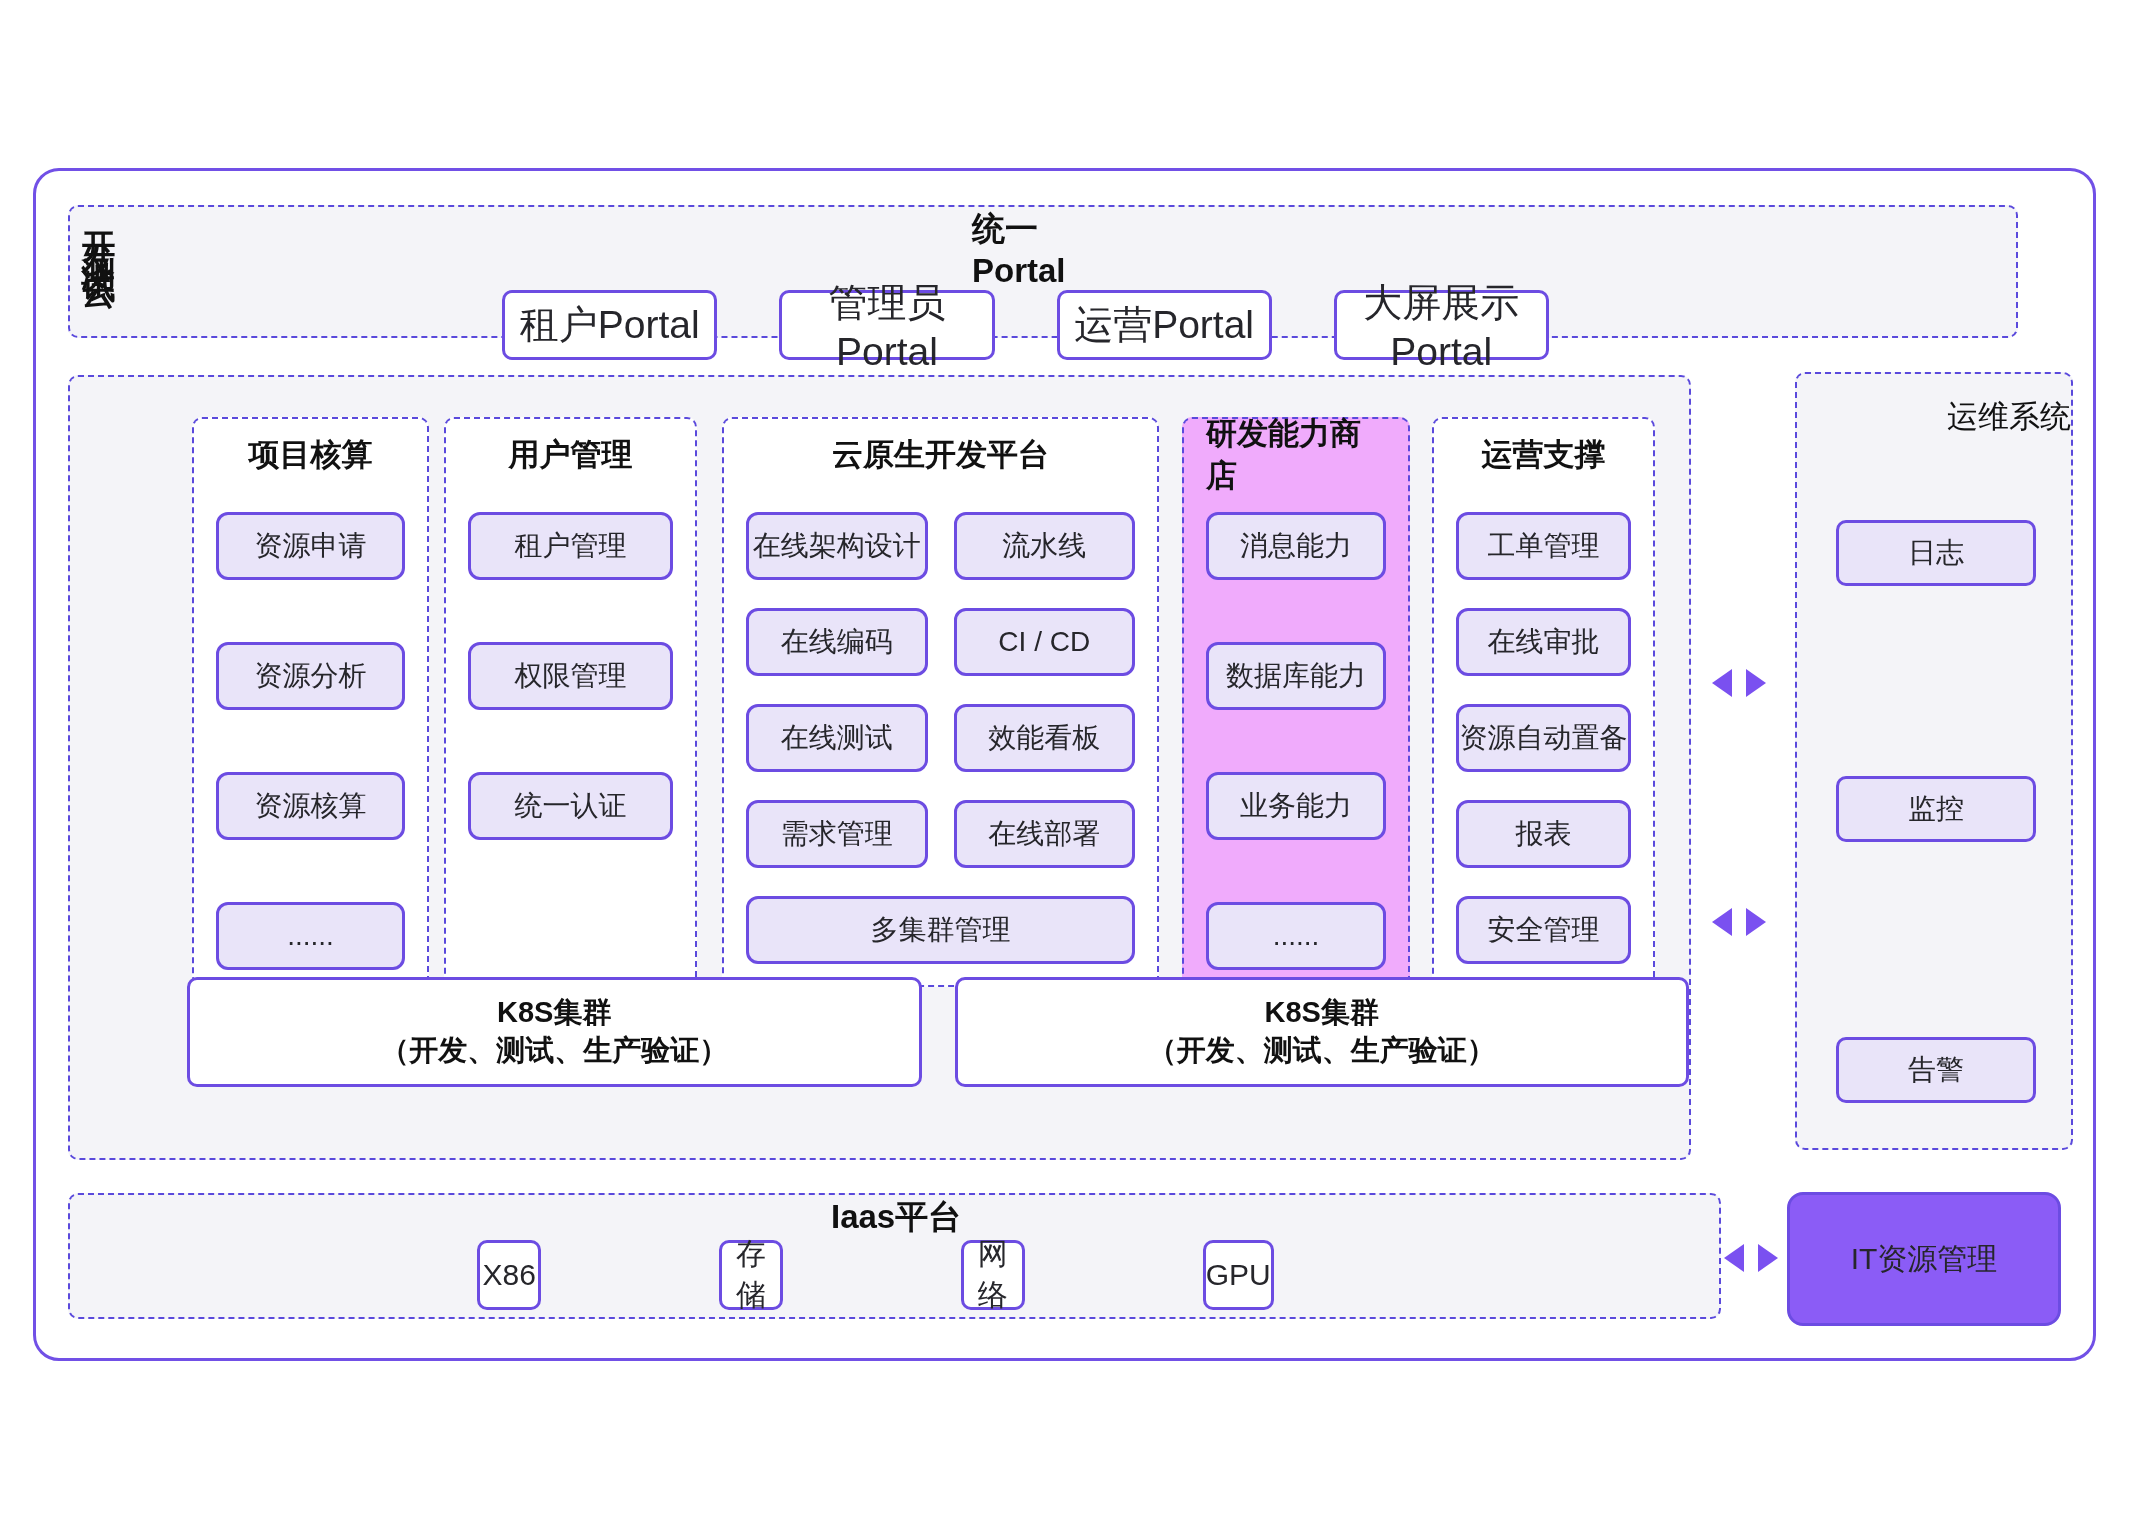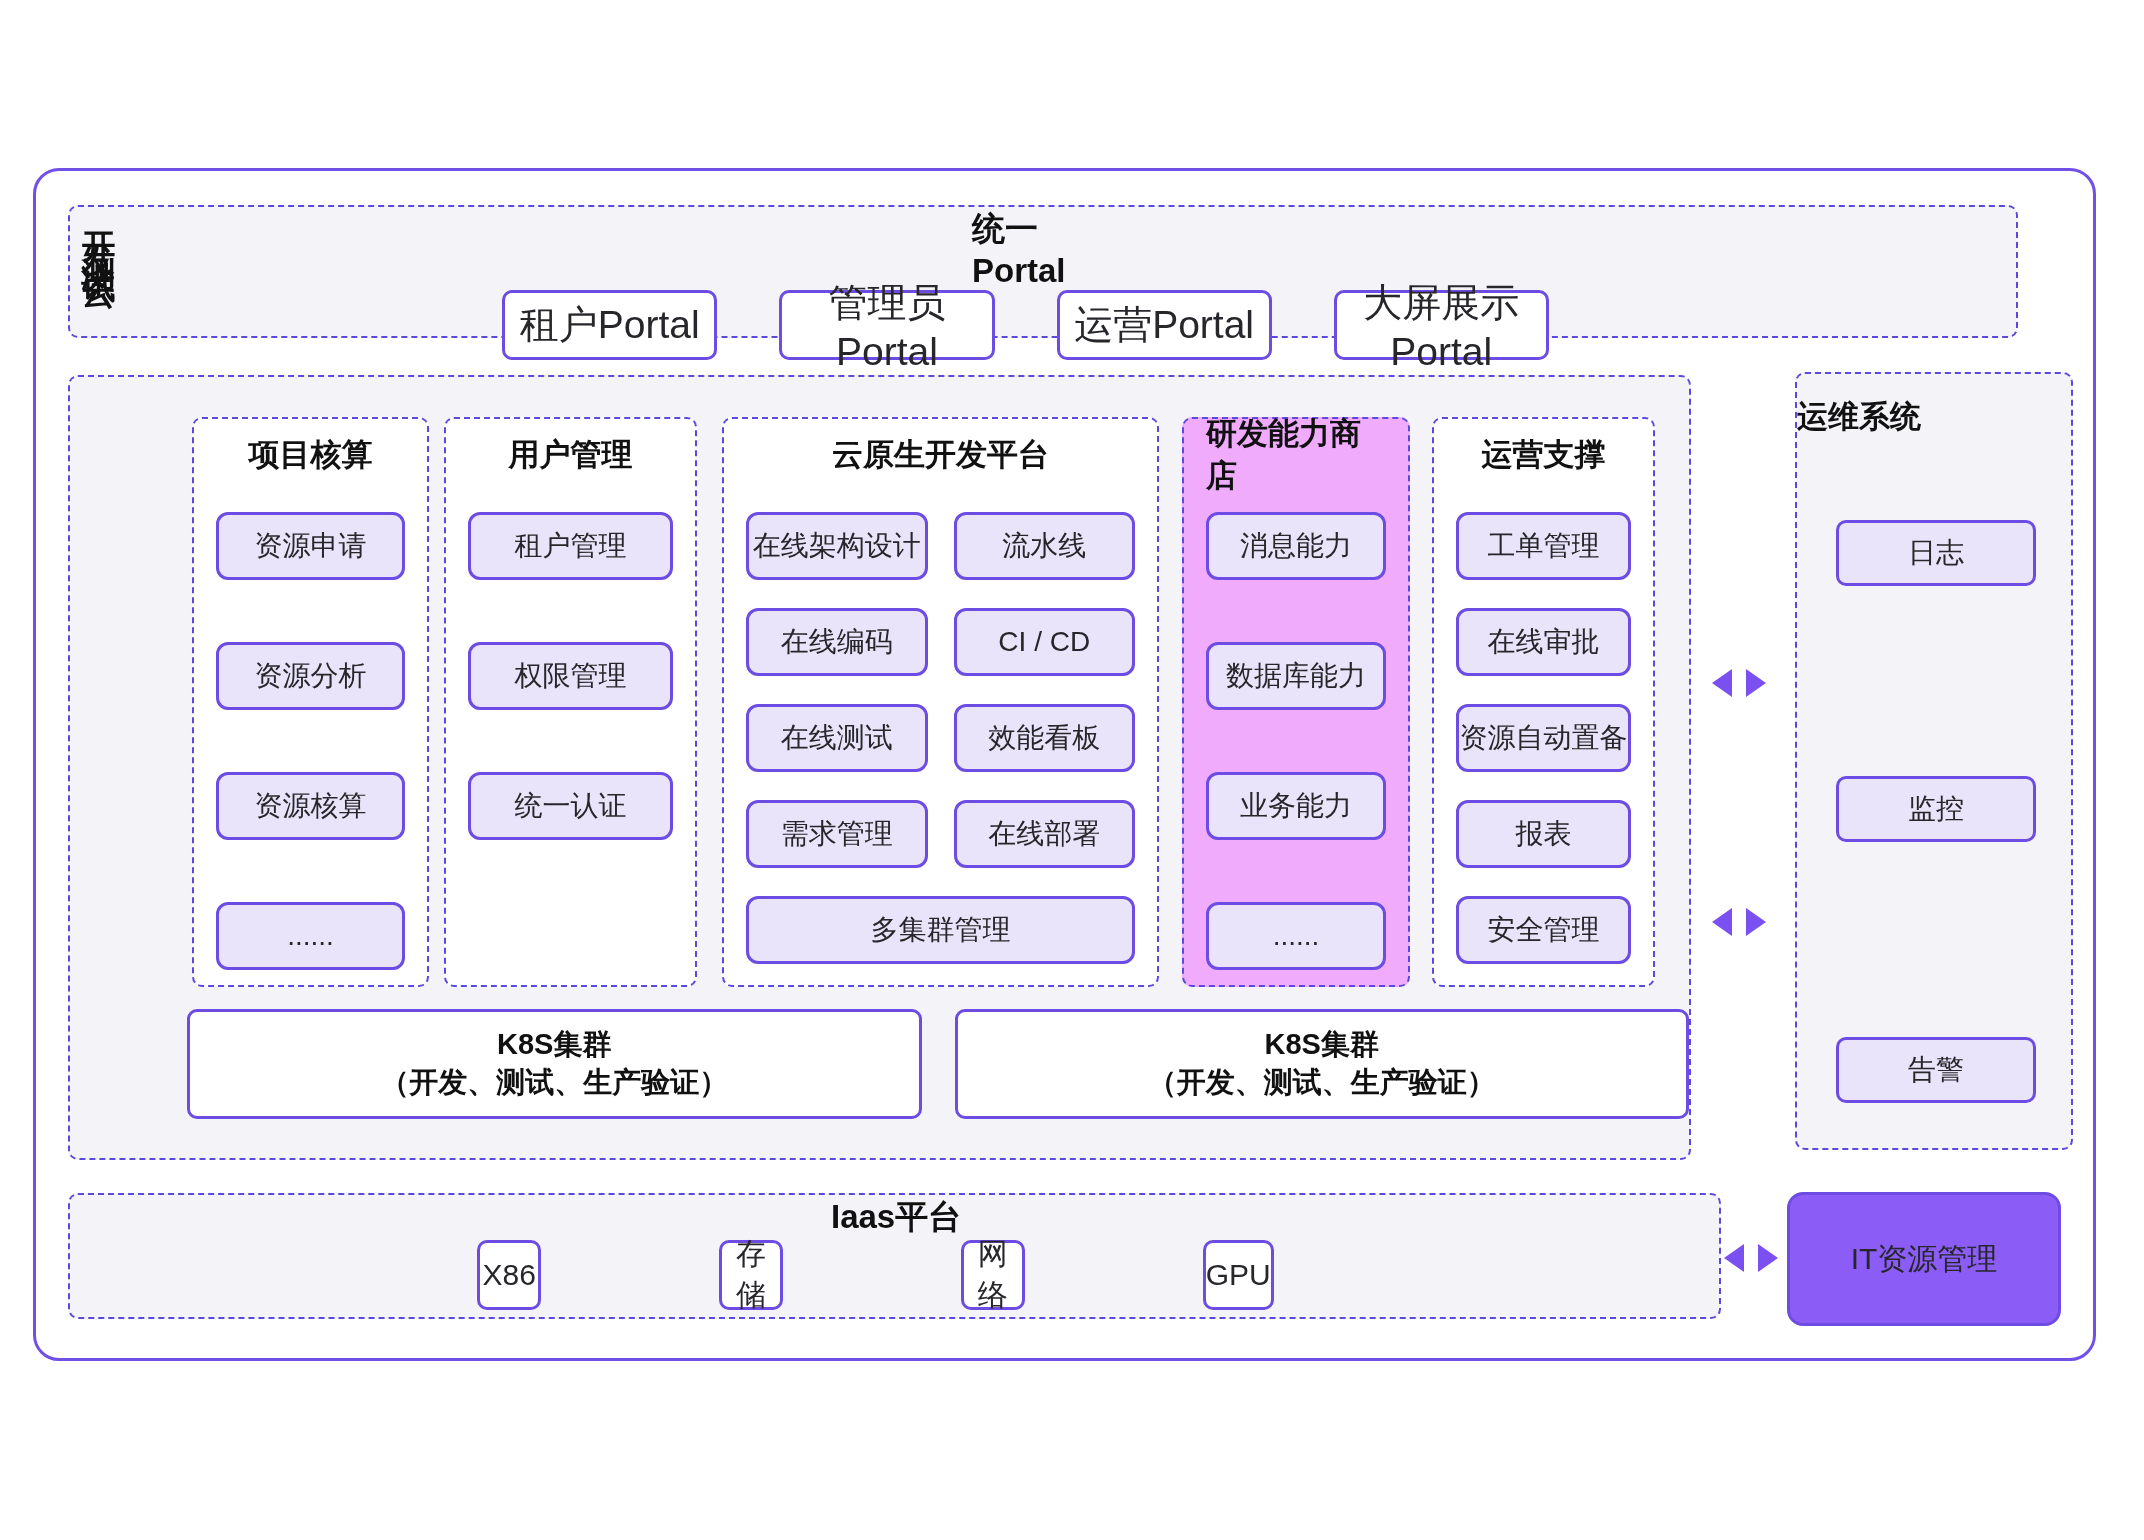--- a/index.html
+++ b/index.html
@@ -22,21 +22,21 @@
   .ops-panel{left:1795px;top:372px;width:278px;height:778px;}
   .iaas-sec{left:68px;top:1193px;width:1653px;height:126px;display:flex;align-items:center;}
   
   .sec-label{font-size:33px;font-weight:700;color:#111;box-sizing:border-box;flex:none;}
   .portal-label{width:167px;padding-left:30px;}
   .iaas-label{width:187px;padding-left:30px;}
   .vertical-label{
     position:absolute;left:76px;top:205px;writing-mode:vertical-rl;text-orientation:upright;
     font-size:34px;font-weight:700;letter-spacing:12px;color:#111;
   }
-  .ops-title{margin-top:22px;text-align:left;font-size:31px;font-weight:700;color:#111;}
+  .ops-title{margin-top:22px;text-align:right;font-size:31px;font-weight:400;color:#111;}
   
   .pill{
     display:flex;align-items:center;justify-content:center;box-sizing:border-box;
     font-size:28px;color:#26262b;text-align:center;
   }
   .white-box{background:#ffffff;border:3px solid #6c4ce2;border-radius:10px;}
   .lav-box{background:#e9e4f9;border:3px solid #6c4ce2;border-radius:12px;}
   
   .portal-row{flex:1;display:flex;gap:62px;}
   .portal-box{flex:1;height:70px;font-size:39px;}
@@ -52,21 +52,21 @@
   .col-3{width:228px;margin-left:23px;background:#f0abfc;}
   .col-4{width:223px;margin-left:22px;}
   .col-title{margin-top:16px;height:40px;display:flex;align-items:center;justify-content:center;
     font-size:31px;font-weight:700;color:#111;}
   .col-list{margin-top:37px;display:flex;flex-direction:column;gap:62px;}
   .col-list.tight{gap:28px;}
   .col-grid{margin-top:37px;display:grid;grid-template-columns:1fr 1fr;column-gap:26px;row-gap:28px;}
   .col .pill{height:68px;}
   .col-footer{margin-top:28px;height:70px;}
   
-  .k8s-row{position:absolute;left:117px;top:632px;width:1502px;display:flex;gap:33px;}
+  .k8s-row{position:absolute;left:117px;top:600px;width:1502px;display:flex;gap:33px;}
   .k8s-box{flex:1;height:104px;display:flex;flex-direction:column;align-items:center;justify-content:center;border-radius:10px;}
   .k8s-line{font-size:29px;font-weight:700;color:#111;line-height:1.3;}
   
   .ops-box{position:absolute;left:39px;width:200px;height:66px;border-radius:10px;}
   .ops-box-0{top:146px;}
   .ops-box-1{top:402px;}
   .ops-box-2{top:663px;}
   
   .iaas-row{flex:1;display:flex;gap:178px;padding-right:38px;}
   .iaas-box{flex:1;height:70px;font-size:30px;}

